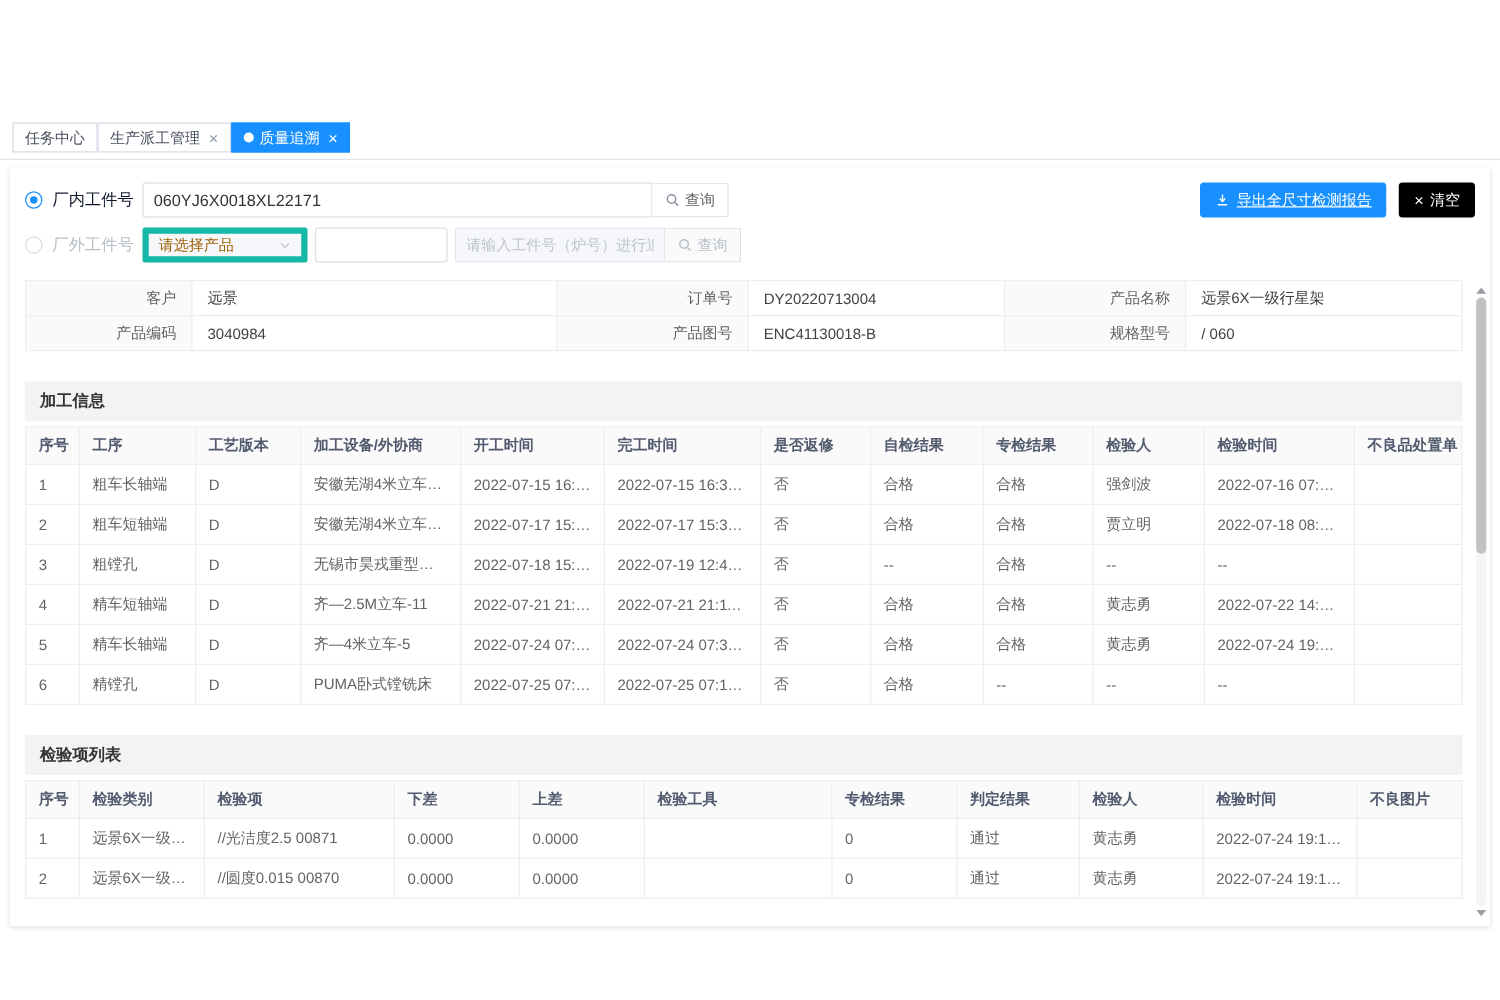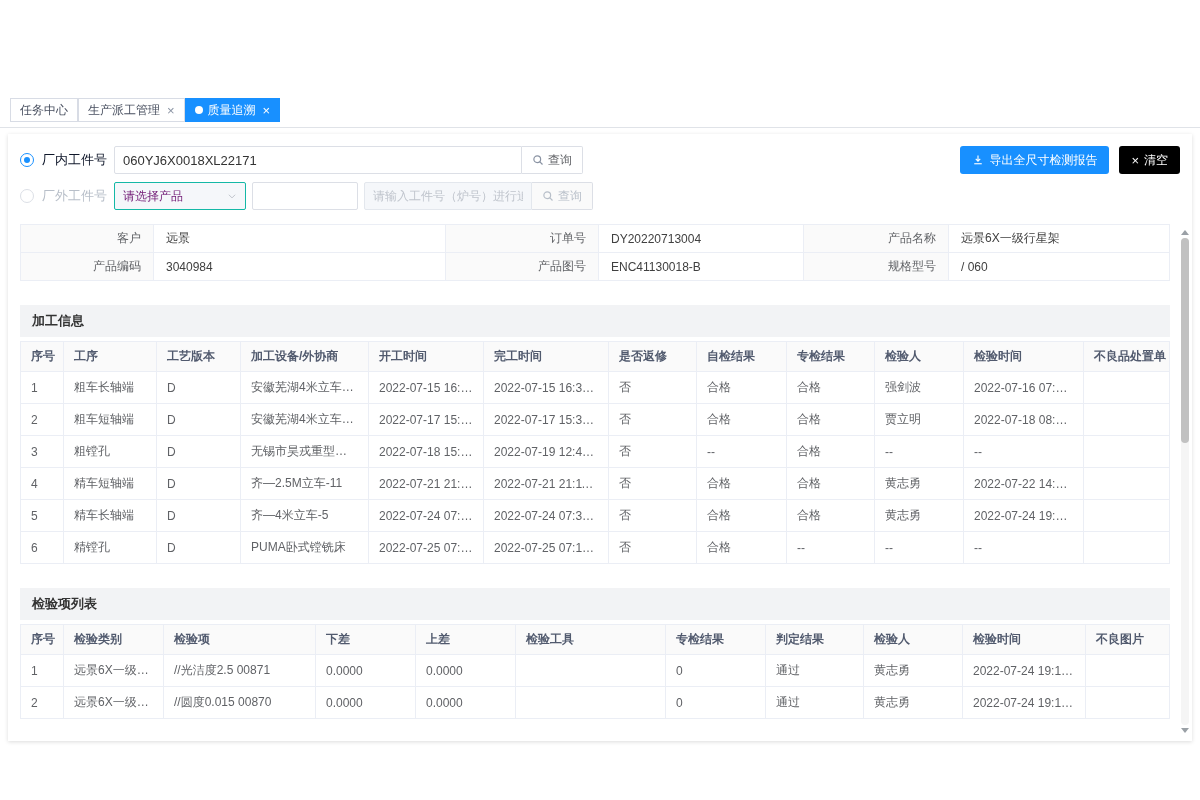--- a/index.html
+++ b/index.html
@@ -32,29 +32,29 @@
   .radio-label.active { color:#0f172a; }
   .radio-label.muted { color:#b8bfc9; }
   .text-input { height:28px; border:1px solid #dcdfe6; border-radius:2px; padding:0 8px; font-size:13px;
                 color:#333; font-family:inherit; outline:none; background:#fff; }
   .input-group { display:flex; }
   .main-input { width:408px; border-radius:2px 0 0 2px; }
   .query-btn { height:28px; display:inline-flex; align-items:center; gap:4px; padding:0 10px;
                border:1px solid #dcdfe6; border-left:none; background:#fff; color:#606266; font-size:12px;
                border-radius:0 2px 2px 0; cursor:pointer; font-family:inherit; }
   .query-btn.disabled { background:#fafafa; color:#b8bfc9; cursor:not-allowed; }
-  .select-box { width:132px; height:28px; border:1px solid #14b8a6; border-radius:2px; background:#f5f7fa;
+  .select-box { width:132px; height:28px; border:5px solid #14b8a6; border-radius:2px; background:#f5f7fa;
                 display:flex; align-items:center; justify-content:space-between; padding:0 8px;
-                color:#701a75; margin-right:6px; cursor:not-allowed; font-size:12px; }
+                color:#a16207; margin-right:6px; cursor:not-allowed; font-size:12px; }
   .small-input { width:106px; margin-right:6px; }
   .trace-input { width:168px; background:#f5f7fa; color:#bfc4cc; border-color:#e3e7ed; border-radius:2px 0 0 2px; font-size:12px; }
   .trace-input::placeholder { color:#bfc4cc; }
   .search-right { display:flex; align-items:center; }
   .export-btn { height:28px; background:#1890ff; color:#fff; border:none; border-radius:3px; padding:0 12px;
-                display:inline-flex; align-items:center; gap:5px; font-size:12px; cursor:pointer; font-family:inherit; }
+                display:inline-flex; align-items:center; gap:5px; font-size:12px; cursor:pointer; font-family:inherit;text-decoration:underline; }
   .clear-btn { height:28px; background:#000; color:#fff; border:none; border-radius:3px; padding:0 12px;
                display:inline-flex; align-items:center; gap:5px; font-size:12px; cursor:pointer; font-family:inherit; margin-left:10px; }
   .clear-x { font-size:13px; line-height:1; }
   
   .content { padding:2px 22px 0 12px; }
   .info-table { width:100%; border-collapse:collapse; table-layout:fixed; margin-bottom:14px; }
   .info-table td { border:1px solid #ebeef5; height:28px; padding:0 12px; font-size:12px; overflow:hidden; white-space:nowrap; }
   .info-table .lbl { background:#fafafa; text-align:right; color:#606266; }
   .info-table .val { color:#404040; }
   .section { margin-bottom:10px;margin-top:24px; }

